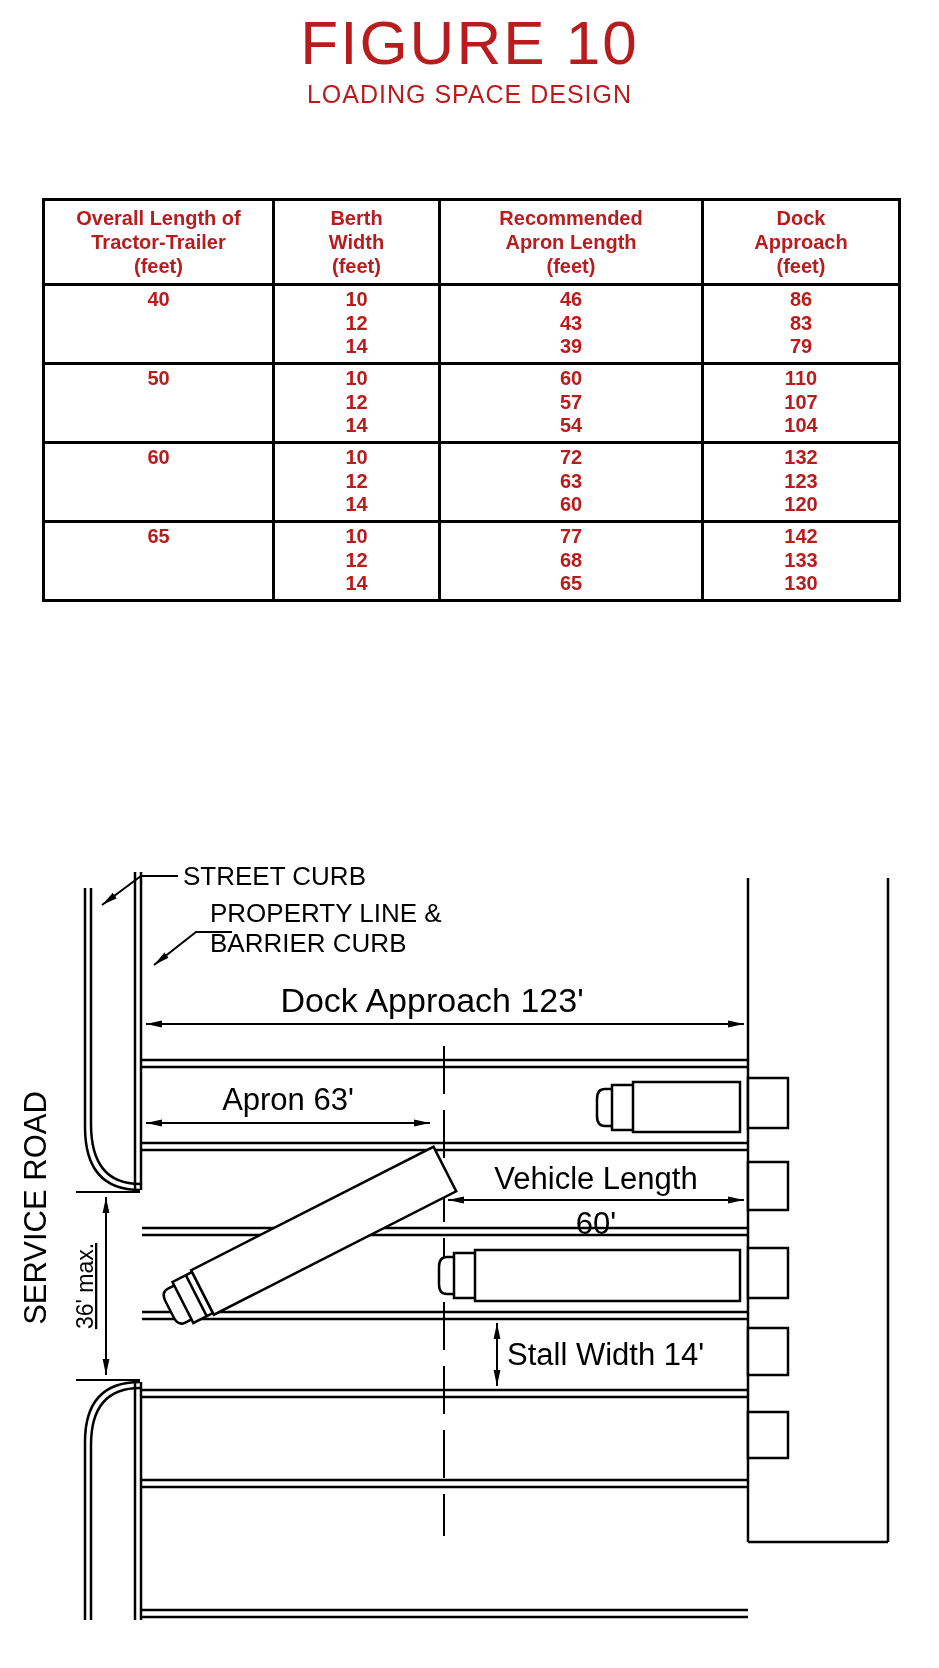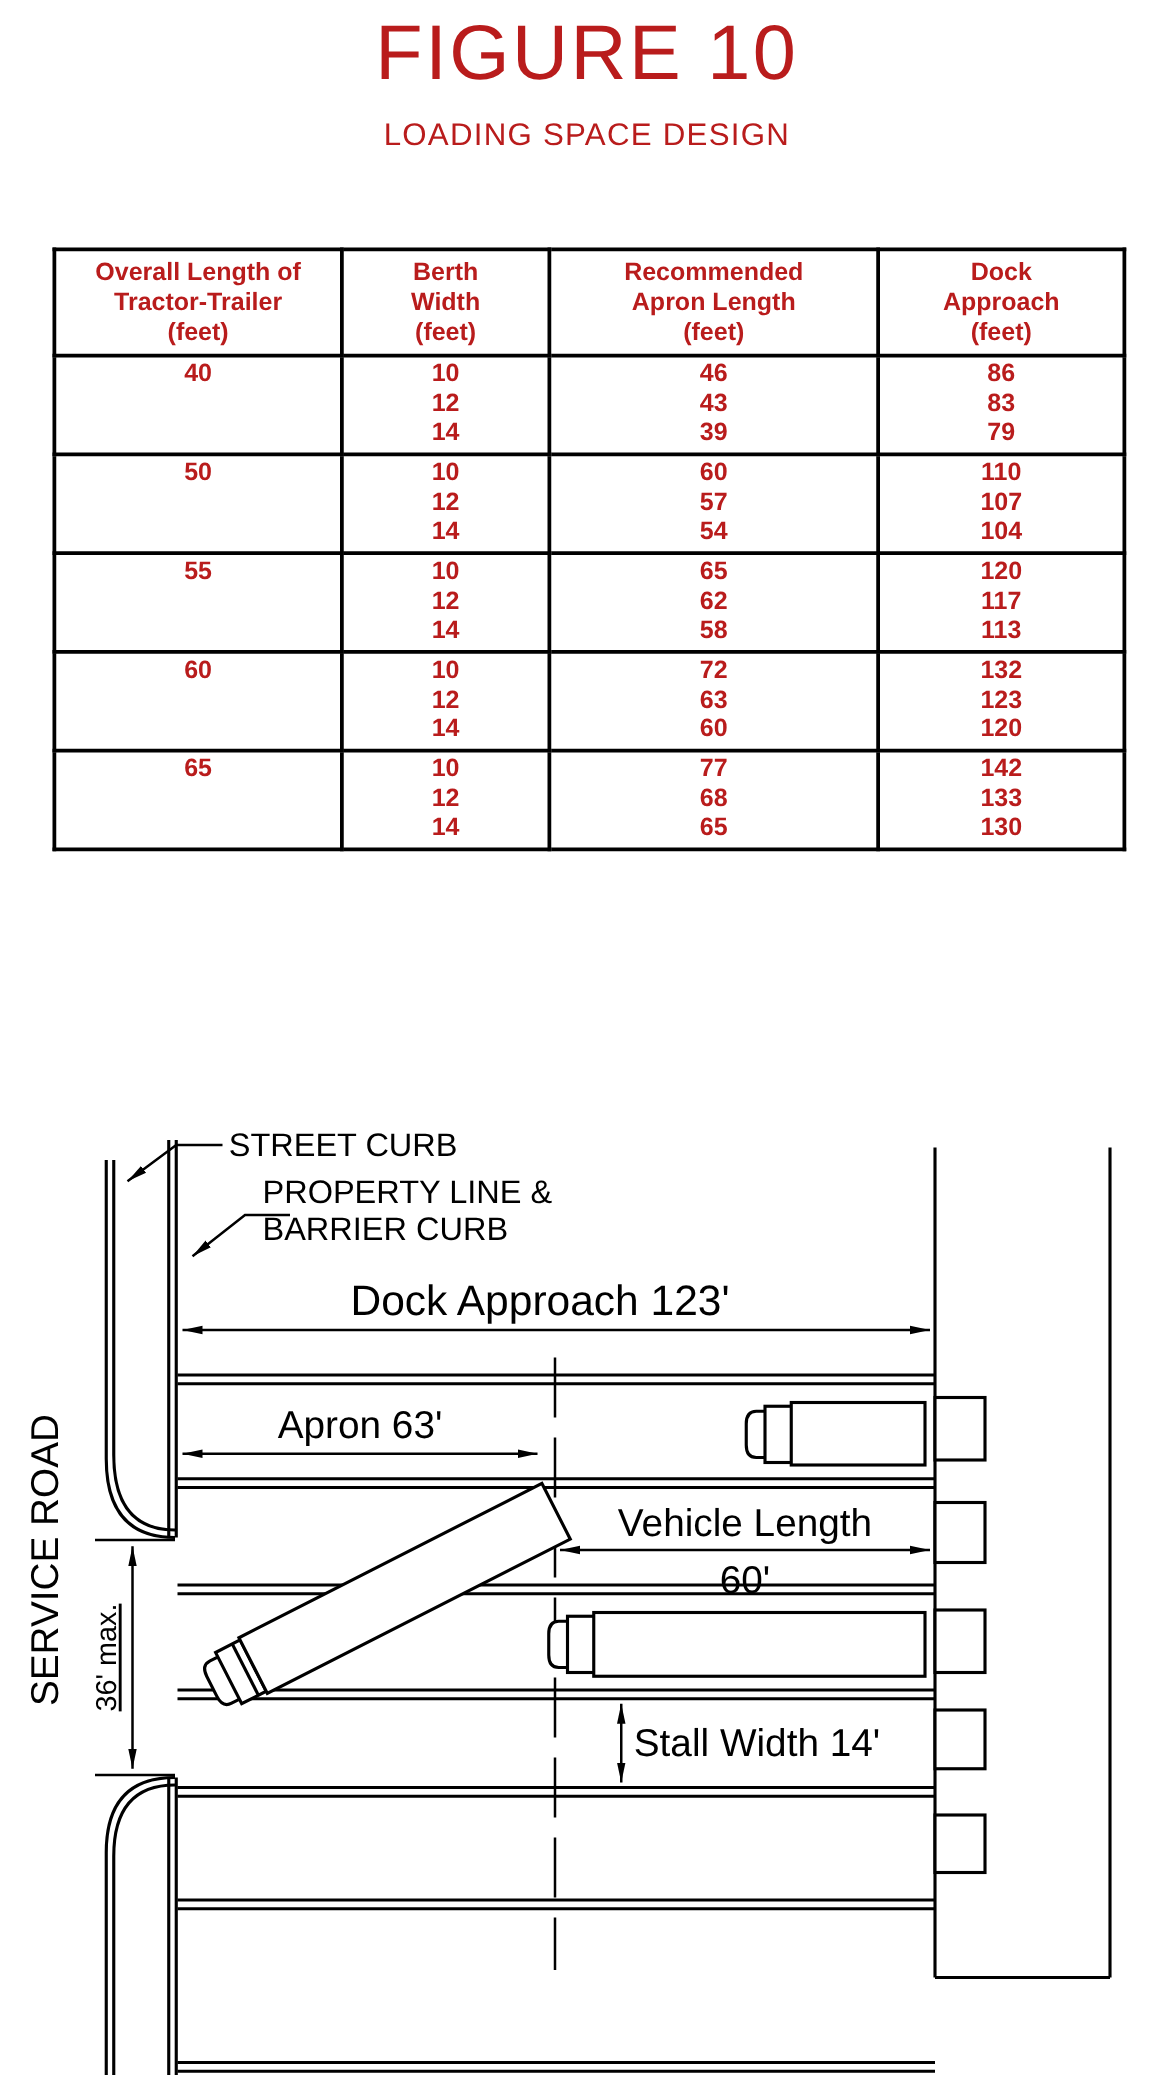--- a/index.html
+++ b/index.html
@@ -1,31 +1,31 @@
 <!DOCTYPE html>
 <html><head>
 <meta charset="utf-8">
 <style>
   html,body{margin:0;padding:0;background:#ffffff;}
   #page{position:relative;width:939px;height:1668px;background:#ffffff;color:#b91c1c;
         font-family:"Liberation Sans",sans-serif;overflow:hidden;}
   
   #title-block{position:absolute;left:0;top:10px;width:939px;text-align:center;}
   #fig-title{font-size:62px;font-weight:400;letter-spacing:2px;line-height:66px;}
-  #fig-subtitle{font-size:25px;font-weight:400;letter-spacing:1px;margin-top:18px;}
+  #fig-subtitle{font-size:25px;font-weight:400;letter-spacing:1px;margin-top:4px;}
   
   table.spec-table{position:absolute;left:42px;top:198px;width:856px;
                    border-collapse:collapse;table-layout:fixed;padding-left:14px;}
   table.spec-table th, table.spec-table td{border:3px solid #000;}
   table.spec-table th{height:82px;font-size:20px;font-weight:700;line-height:24px;
                       text-align:center;vertical-align:middle;white-space:pre-line;padding:0;}
   table.spec-table td{height:74px;font-size:20px;font-weight:700;line-height:23.5px;
                       text-align:center;vertical-align:top;white-space:pre-line;padding:2px 0 0 0;}
   
-  #diagram{position:absolute;left:0;top:840px;width:939px;height:828px;}
+  #diagram{position:absolute;left:0;top:800px;width:939px;height:828px;}
   #diagram svg{display:block;}
   .ln{stroke:#000;stroke-width:2.5;fill:none;}
   .thin{stroke:#000;stroke-width:2;fill:none;}
   .wh{fill:#ffffff;stroke:#000;stroke-width:2.5;}
   .dim{stroke:#000;stroke-width:2;fill:none;}
   text.dl{font-family:"Liberation Sans",sans-serif;fill:#000;}
 </style>
 </head>
 <body>
 
@@ -76,32 +76,20 @@
           <td>50</td>
           <td>10
 12
 14</td>
           <td>60
 57
 54</td>
           <td>110
 107
 104</td>
-        </tr>
-        <tr>
-          <td>55</td>
-          <td>10
-12
-14</td>
-          <td>65
-62
-58</td>
-          <td>120
-117
-113</td>
         </tr>
         <tr>
           <td>60</td>
           <td>10
 12
 14</td>
           <td>72
 63
 60</td>
           <td>132

